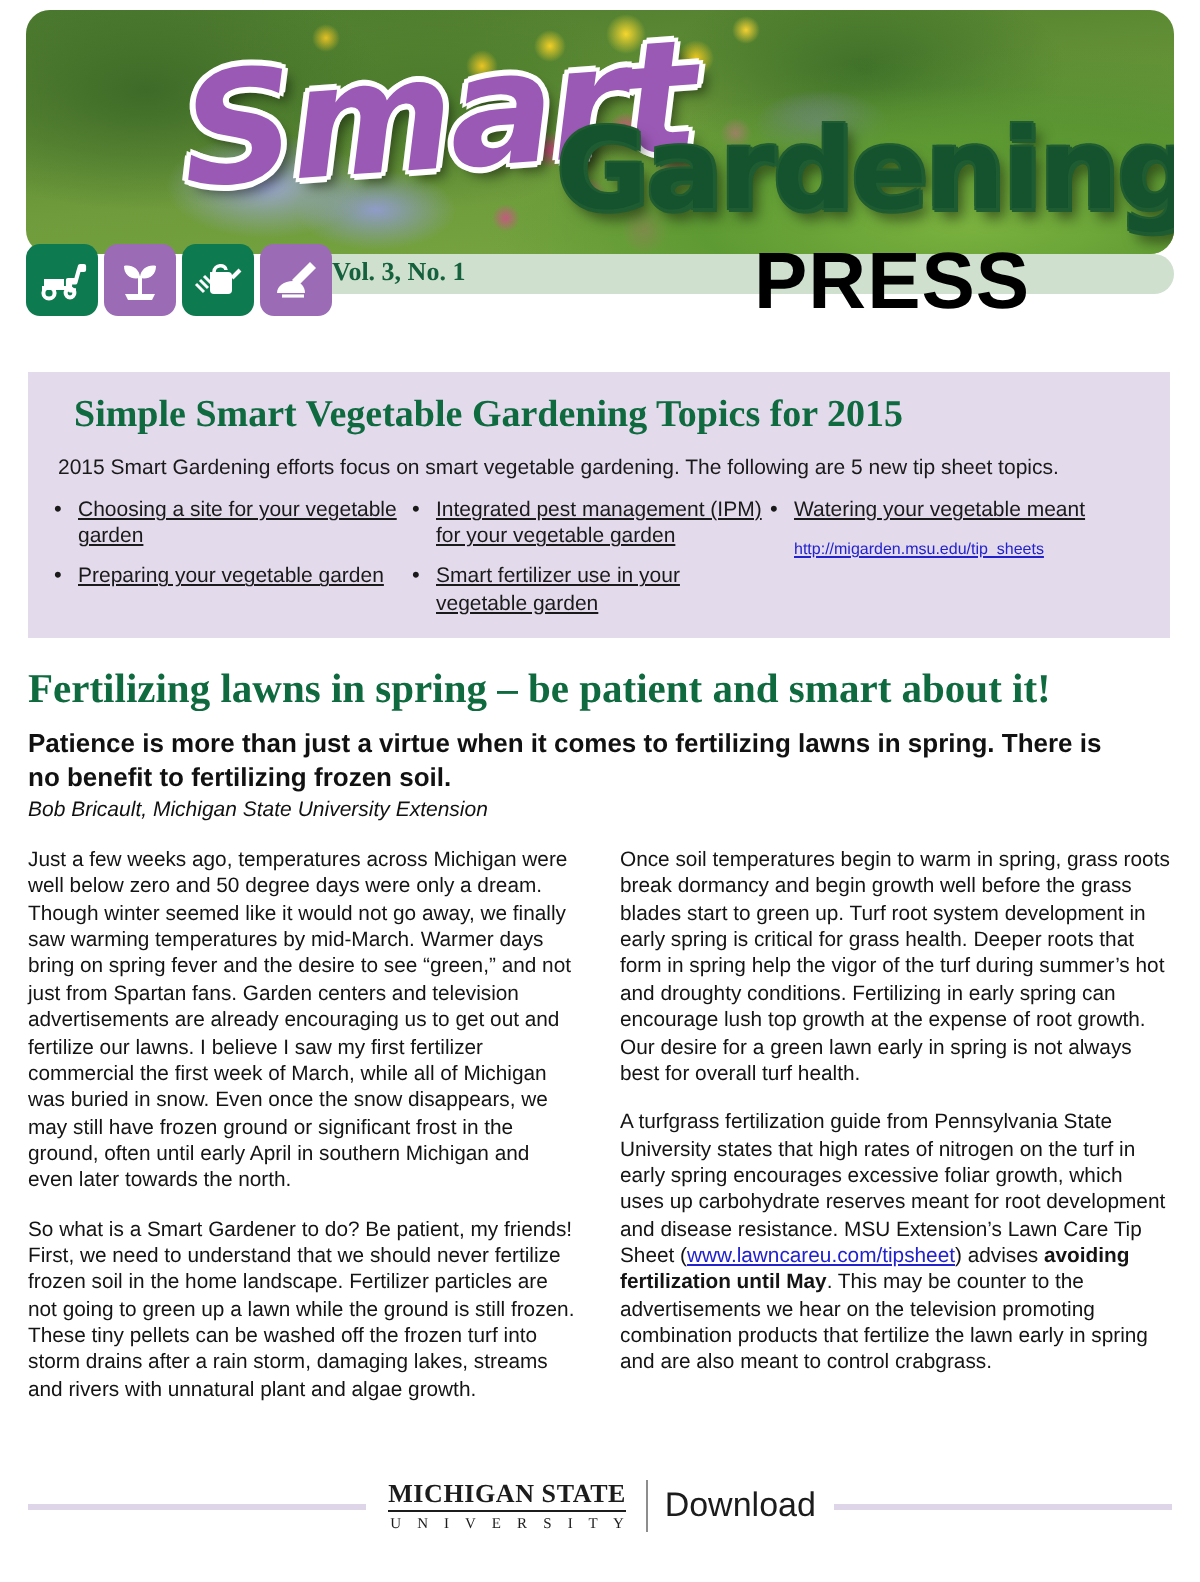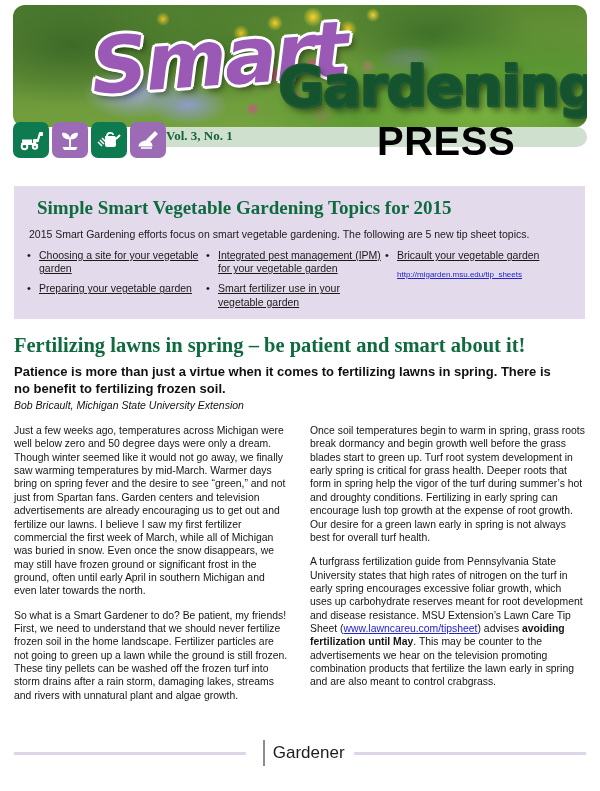--- a/index.html
+++ b/index.html
@@ -373,21 +373,21 @@
       </div>
       <div class="tli">
         <span class="bullet">•</span>
         <span class="tli-text">Smart fertilizer use in your vegetable garden</span>
       </div>
     </div>
 
     <div class="topic-col c3">
       <div class="tli">
         <span class="bullet">•</span>
-        <span class="tli-text">Bricault your vegetable garden</span>
+        <span class="tli-text">Watering your vegetable meant</span>
       </div>
       <div class="download-note">
         <a href="#">http://migarden.msu.edu/tip_sheets</a>
       </div>
     </div>
   </div>
 </div>
 
 <div class="article-title">Fertilizing lawns in spring – be patient and smart about it!</div>
 <div class="article-sub">Patience is more than just a virtue when it comes to fertilizing lawns in spring. There is no benefit to fertilizing frozen soil.</div>
@@ -400,17 +400,21 @@
   </div>
   <div class="col">
     <p>Once soil temperatures begin to warm in spring, grass roots break dormancy and begin growth well before the grass blades start to green up. Turf root system development in early spring is critical for grass health. Deeper roots that form in spring help the vigor of the turf during summer’s hot and droughty conditions. Fertilizing in early spring can encourage lush top growth at the expense of root growth. Our desire for a green lawn early in spring is not always best for overall turf health.</p>
     <p><span>A turfgrass fertilization guide from Pennsylvania State University states that high rates of nitrogen on the turf in early spring encourages excessive foliar growth, which uses up carbohydrate reserves meant for root development and disease resistance. MSU Extension’s Lawn Care Tip Sheet (</span><a href="#">www.lawncareu.com/tipsheet</a><span>) advises </span><b>avoiding fertilization until May</b><span>. This may be counter to the advertisements we hear on the television promoting combination products that fertilize the lawn early in spring and are also meant to control crabgrass.</span></p>
   </div>
 </div>
 
 <div class="footer">
   <div class="rule"></div>
   <div class="msu-logo">
+    <div class="msu-stack">
+      <div class="msu-top">MICHIGAN STATE</div>
+      <div class="msu-bot">U N I V E R S I T Y</div>
+    </div>
     <div class="msu-divider"></div>
-    <div class="msu-ext">Gardener</div>
+    <div class="msu-ext">Download</div>
   </div>
   <div class="rule"></div>
 </div>
 
 </body></html>

